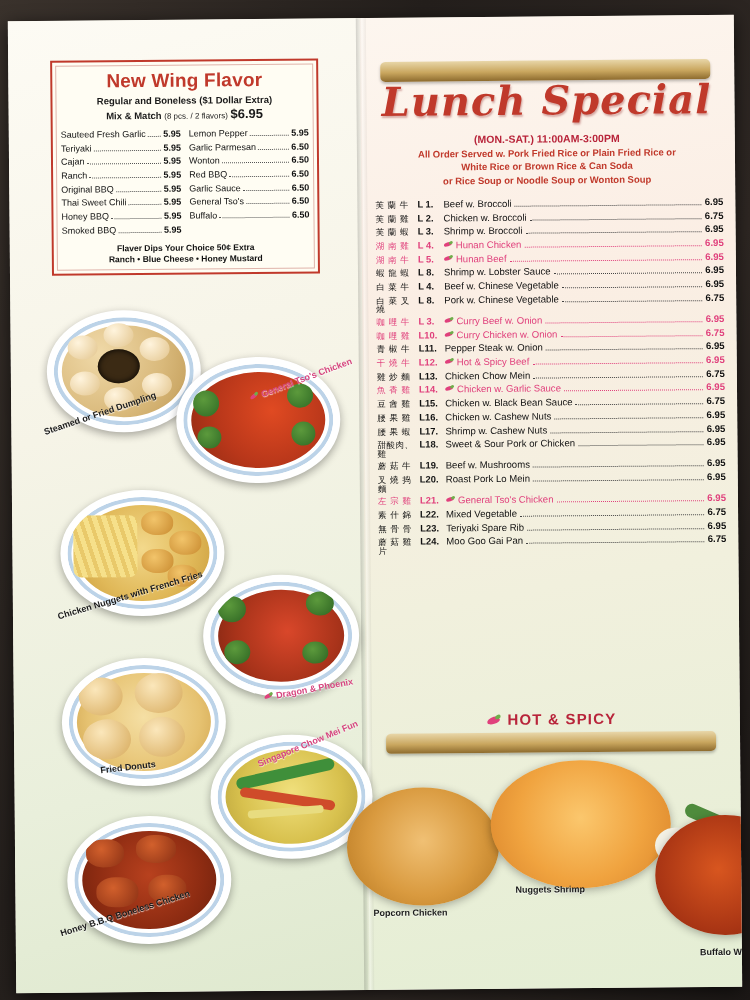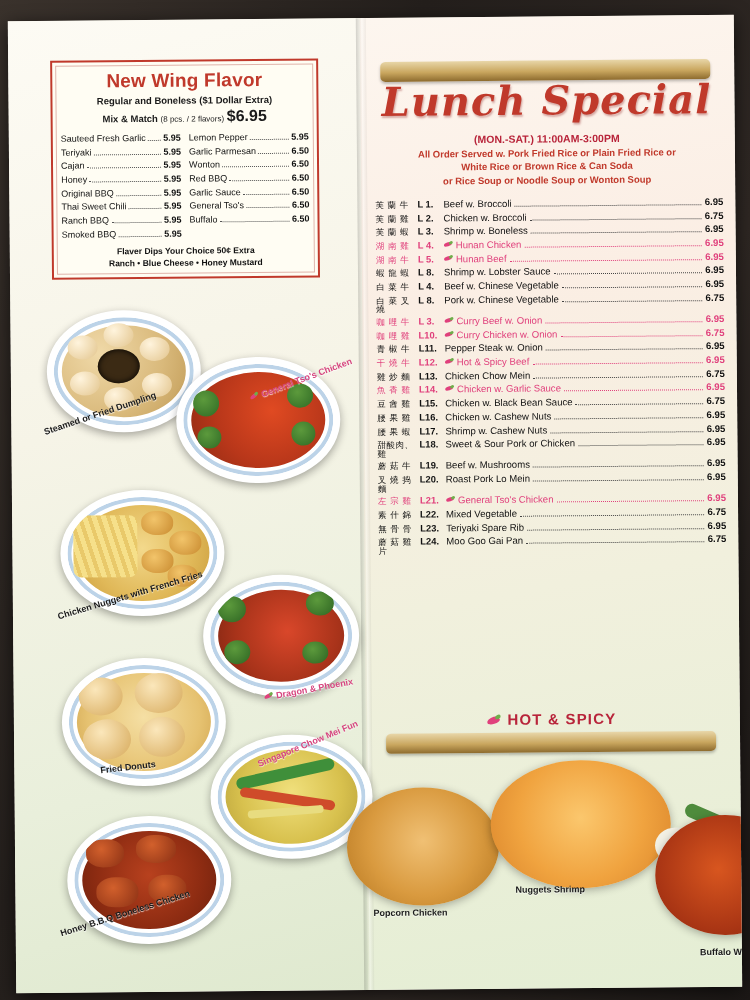--- a/index.html
+++ b/index.html
@@ -50,21 +50,21 @@
   .wing-box:before{
     content:"";position:absolute;inset:3px;border:1px solid #e0b4ab;pointer-events:none;
   }
   .wing-title{
     text-align:center;color:#c0392b;font-weight:bold;font-size:19px;
     letter-spacing:.2px;margin:2px 0 3px 0;
   }
   .wing-sub{
     text-align:center;font-size:9.5px;font-weight:bold;color:#1a1a1a;line-height:1.25;
   }
-  .wing-sub .price{font-size:16px;}
+  .wing-sub .price{font-size:13px;}
   .wing-sub .small{font-weight:normal;font-size:8px;}
   .wing-cols{display:flex;margin-top:5px;gap:8px;}
   .wing-col{flex:1;}
   .wing-row{
     display:flex;align-items:baseline;font-size:9px;color:#111;line-height:1.52;
     white-space:nowrap;
   }
   .wing-row .nm{flex:0 0 auto;}
   .wing-row .dots{
     flex:1 1 auto;border-bottom:1.2px dotted #555;margin:0 2px 2.5px 2px;min-width:6px;
@@ -185,36 +185,36 @@
             <span class="nm">Teriyaki</span>
             <span class="dots"></span>
             <span class="pr">5.95</span>
           </div>
         <div class="wing-row">
             <span class="nm">Cajan</span>
             <span class="dots"></span>
             <span class="pr">5.95</span>
           </div>
         <div class="wing-row">
-            <span class="nm">Honey</span>
+            <span class="nm">Ranch</span>
             <span class="dots"></span>
             <span class="pr">5.95</span>
           </div>
         <div class="wing-row">
             <span class="nm">Original BBQ</span>
             <span class="dots"></span>
             <span class="pr">5.95</span>
           </div>
         <div class="wing-row">
             <span class="nm">Thai Sweet Chili</span>
             <span class="dots"></span>
             <span class="pr">5.95</span>
           </div>
         <div class="wing-row">
-            <span class="nm">Ranch BBQ</span>
+            <span class="nm">Honey BBQ</span>
             <span class="dots"></span>
             <span class="pr">5.95</span>
           </div>
         <div class="wing-row">
             <span class="nm">Smoked BBQ</span>
             <span class="dots"></span>
             <span class="pr">5.95</span>
           </div>
       </div>
       <div class="wing-col">
@@ -363,21 +363,21 @@
       <div class="mrow">
           <span class="cn">芙 蘭 雞</span>
           <span class="code">L 2.</span>
           <span class="nm">Chicken w. Broccoli</span>
           <span class="dots"></span>
           <span class="pr">6.75</span>
         </div>
       <div class="mrow">
           <span class="cn">芙 蘭 蝦</span>
           <span class="code">L 3.</span>
-          <span class="nm">Shrimp w. Boneless</span>
+          <span class="nm">Shrimp w. Broccoli</span>
           <span class="dots"></span>
           <span class="pr">6.95</span>
         </div>
 
       <div class="mrow spicy">
           <span class="cn">湖 南 雞</span>
           <span class="code">L 4.</span>
           <span class="pepper"></span>
           <span class="nm">Hunan Chicken</span>
           <span class="dots"></span>

